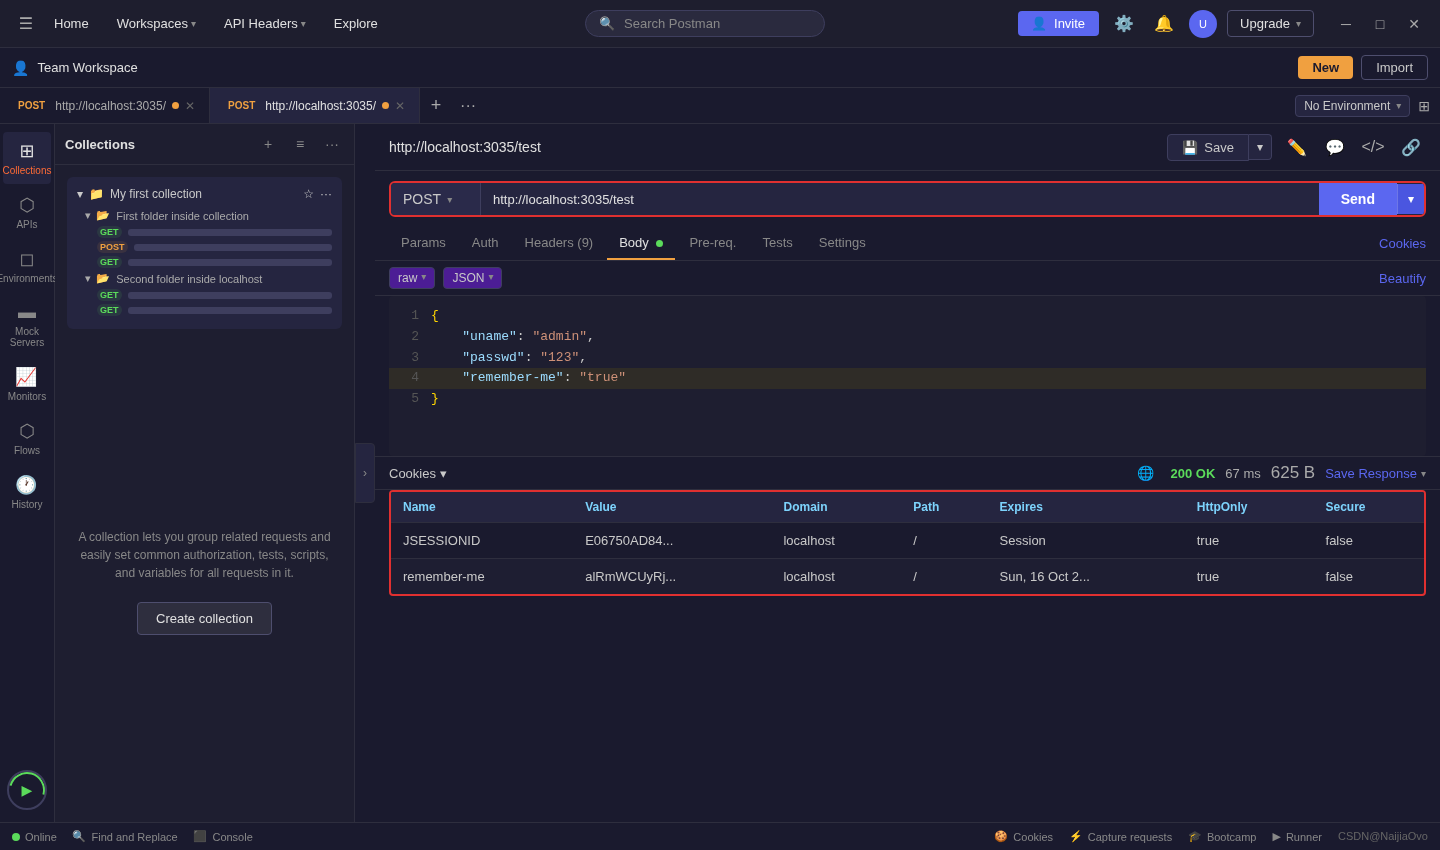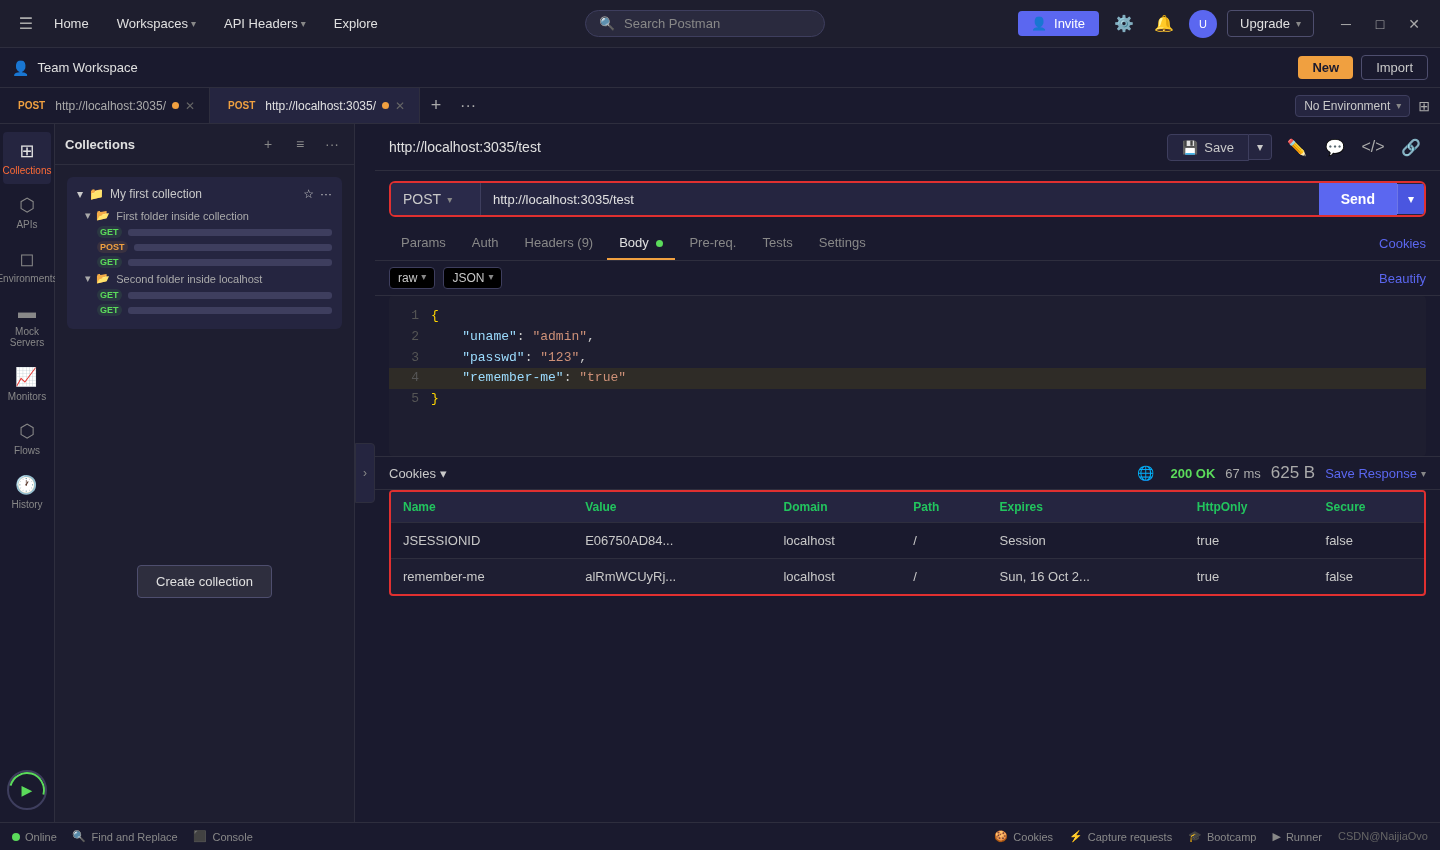--- a/index.html
+++ b/index.html
@@ -100,21 +100,21 @@
     
     .req-tabs { display: flex; align-items: center; padding: 0 14px; border-bottom: 1px solid #2e2e3e; gap: 2px; }
     .req-tab { padding: 8px 12px; font-size: 13px; color: #888; cursor: pointer; border-bottom: 2px solid transparent; }
     .req-tab.active { color: #e0e0e0; border-bottom-color: #f0a040; }
     .req-tab .dot { display: inline-block; width: 7px; height: 7px; border-radius: 50%; background: #5bdb5b; margin-left: 4px; vertical-align: middle; }
     .req-tabs-right { margin-left: auto; }
     .cookies-link { color: #5b67f0; font-size: 13px; cursor: pointer; }
 
     
     .body-options { display: flex; align-items: center; padding: 6px 14px; border-bottom: 1px solid #2e2e3e; gap: 8px; }
-    .body-opt-select { background: #000000; color: #c9c9c9; border: 1px solid #3e3e5e; border-radius: 4px; padding: 3px 8px; font-size: 12px; cursor: pointer; display: flex; align-items: flex-start; gap: 4px; }
+    .body-opt-select { background: #4c1d95; color: #c9c9c9; border: 1px solid #3e3e5e; border-radius: 4px; padding: 3px 8px; font-size: 12px; cursor: pointer; display: flex; align-items: flex-start; gap: 4px; }
     .body-opt-right { margin-left: auto; }
     .beautify-btn { color: #5b67f0; font-size: 13px; cursor: pointer; background: none; border: none; }
 
     
     .code-editor { flex: 1; background: #1e1e30; margin: 0 14px; border-radius: 4px; padding: 10px; font-family: 'Courier New', monospace; font-size: 13px; line-height: 1.6; overflow: auto; max-height: 160px; }
     .code-line { display: flex; gap: 12px; }
     .line-num { color: #555; min-width: 20px; text-align: right; user-select: none; }
     .code-content { color: #c9c9c9; }
     .code-key { color: #9cdcfe; }
     .code-val-str { color: #ce9178; }
@@ -128,21 +128,21 @@
     .response-meta { margin-left: auto; display: flex; align-items: center; gap: 10px; }
     .status-ok { color: #5bdb5b; font-size: 13px; font-weight: 600; }
     .resp-time { color: #aaa; font-size: 13px; }
     .resp-size { color: #aaa; font-size: 17px; }
     .save-response-btn { color: #5b67f0; font-size: 13px; cursor: pointer; display: flex; align-items: center; gap: 4px; }
     .globe-icon { color: #aaa; font-size: 14px; margin-right: 6px; }
 
     
     .cookies-table-wrap { border: 2px solid #e03030; margin: 0 14px 10px; border-radius: 4px; overflow: hidden; }
     .cookies-table { width: 100%; border-collapse: collapse; }
-    .cookies-table th { background: #252540; color: #22c55e; font-size: 12px; font-weight: 600; padding: 8px 12px; text-align: left; border-bottom: 1px solid #2e2e3e; }
+    .cookies-table th { background: #252540; color: #7dd3fc; font-size: 12px; font-weight: 600; padding: 8px 12px; text-align: left; border-bottom: 1px solid #2e2e3e; }
     .cookies-table td { padding: 10px 12px; font-size: 13px; color: #c9c9c9; border-bottom: 1px solid #2e2e3e; }
     .cookies-table tr:last-child td { border-bottom: none; }
     .cookies-table tr:nth-child(even) td { background: rgba(255,255,255,0.02); }
 
     
     .status-bar { display: flex; align-items: center; background: #1a1a2e; border-top: 1px solid #2e2e3e; height: 28px; padding: 0 12px; gap: 16px; font-size: 11px; color: #888; }
     .status-item { display: flex; align-items: center; gap: 5px; cursor: pointer; }
     .online-dot { width: 8px; height: 8px; border-radius: 50%; background: #5bdb5b; }
     .status-right { margin-left: auto; display: flex; gap: 16px; }
     .csdn-watermark { color: #666; font-size: 11px; }
@@ -309,20 +309,21 @@
         <span class="method-label ml-get">GET</span>
         <div class="preview-bar medium"></div>
       </div>
       <div class="preview-item">
         <span class="method-label ml-get">GET</span>
         <div class="preview-bar short"></div>
       </div>
     </div>
 
     <div class="collection-main-content">
+      <div class="collection-desc">A collection lets you group related requests and easily set common authorization, tests, scripts, and variables for all requests in it.</div>
       <button class="create-collection-btn">Create collection</button>
     </div>
   </div>
 
   <div class="panel-chevron">›</div>
 
   <div class="request-panel">
 
     <div class="request-panel-header">
       <span class="request-url-title">http://localhost:3035/test</span>

